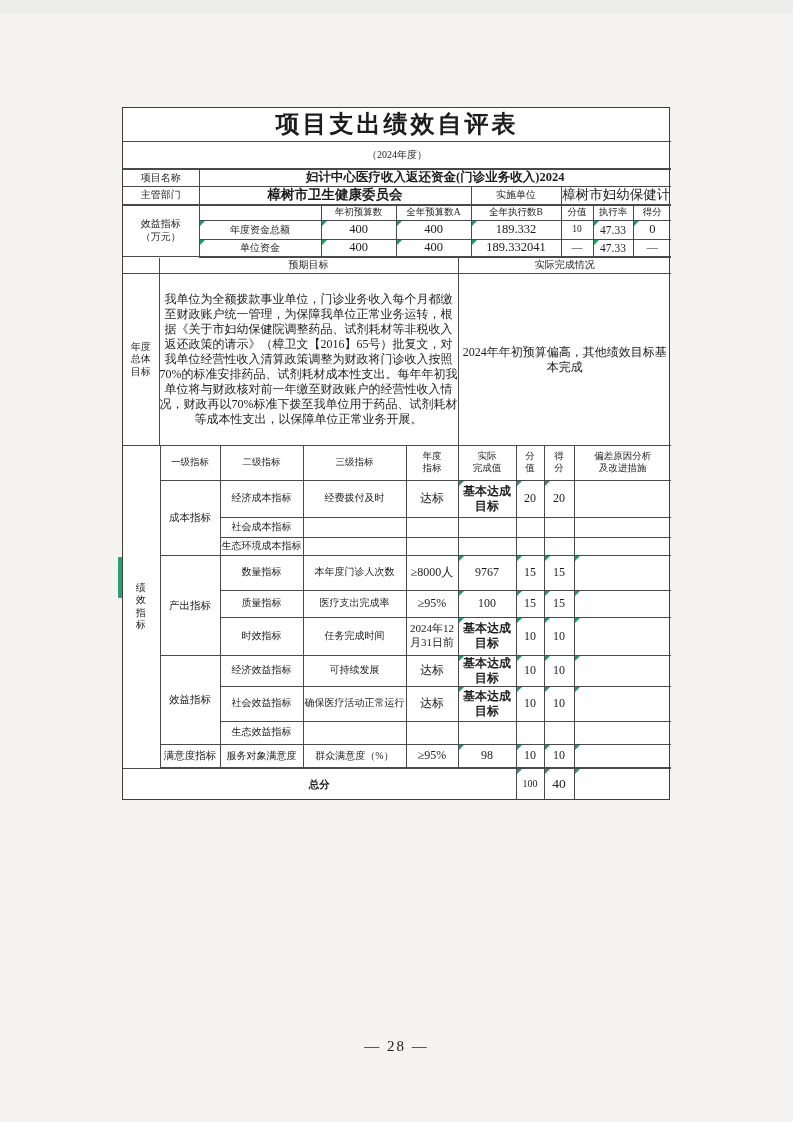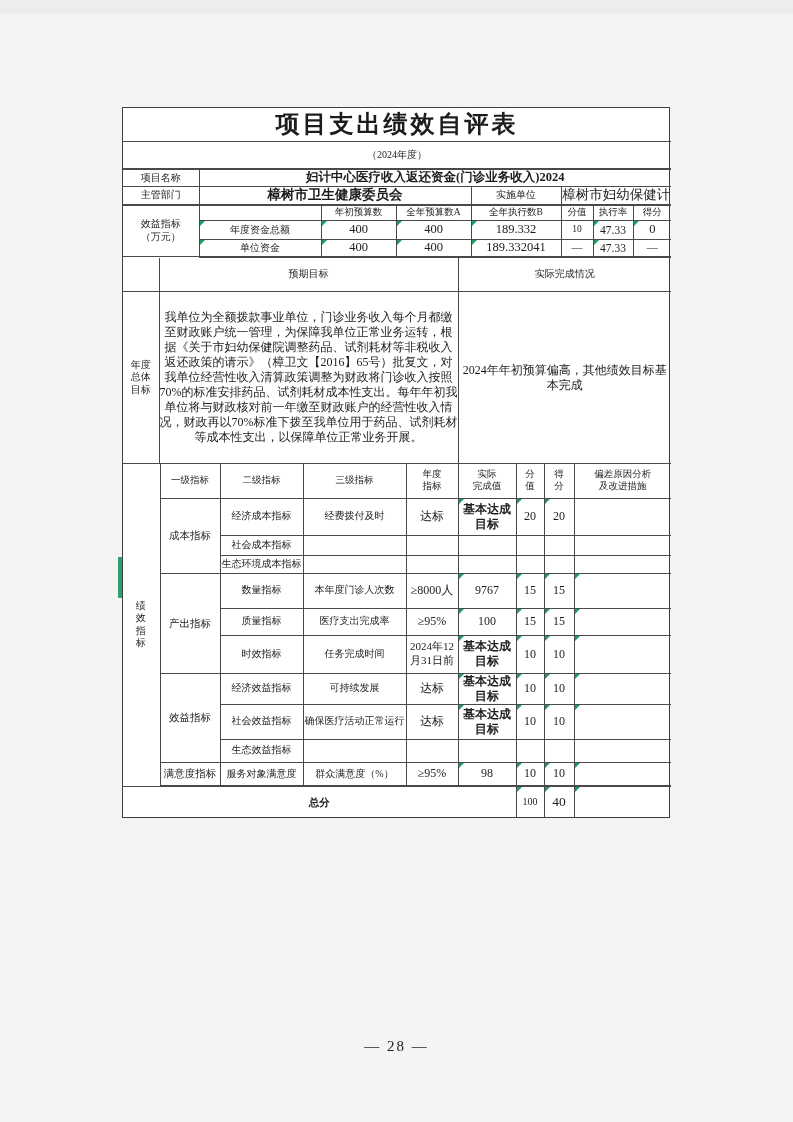--- a/index.html
+++ b/index.html
@@ -176,21 +176,21 @@
     </tbody>
       </table>
 
     <table class="sec">
       <colgroup>
           <col style="width:36px">
           <col style="width:299px">
           <col style="width:213px">
         </colgroup>
       <tbody>
-          <tr style="height:34px">
+          <tr style="height:16px">
         <td></td>
         <td class="lbl">预期目标</td>
         <td class="lbl">实际完成情况</td>
       </tr>
       <tr style="height:172px">
         <td class="sidelbl pre">年度
 总体
 目标</td>
         <td class="para">我单位为全额拨款事业单位，门诊业务收入每个月都缴至财政账户统一管理，为保障我单位正常业务运转，根据《关于市妇幼保健院调整药品、试剂耗材等非税收入返还政策的请示》（樟卫文【2016】65号）批复文，对我单位经营性收入清算政策调整为财政将门诊收入按照70%的标准安排药品、试剂耗材成本性支出。每年年初我单位将与财政核对前一年缴至财政账户的经营性收入情况，财政再以70%标准下拨至我单位用于药品、试剂耗材等成本性支出，以保障单位正常业务开展。</td>
         <td class="acttext">2024年年初预算偏高，其他绩效目标基本完成</td>

